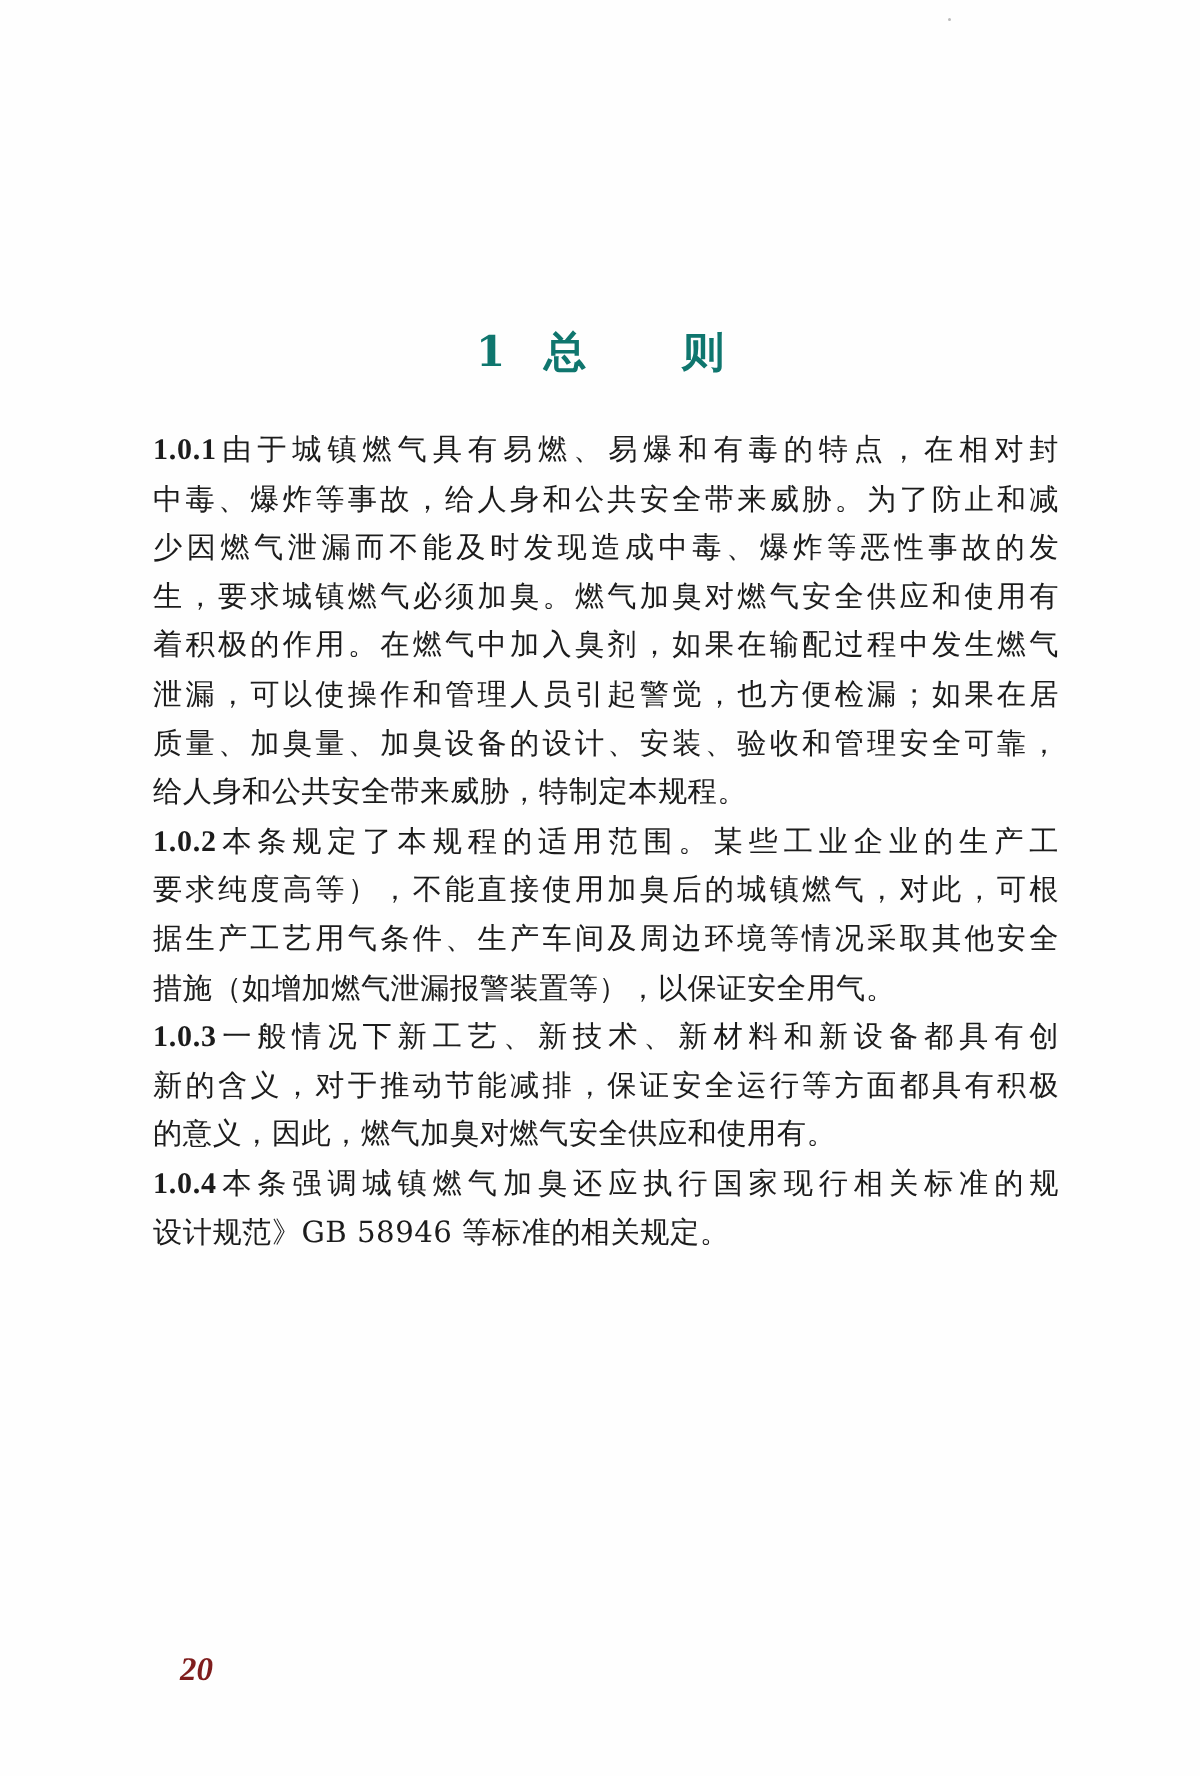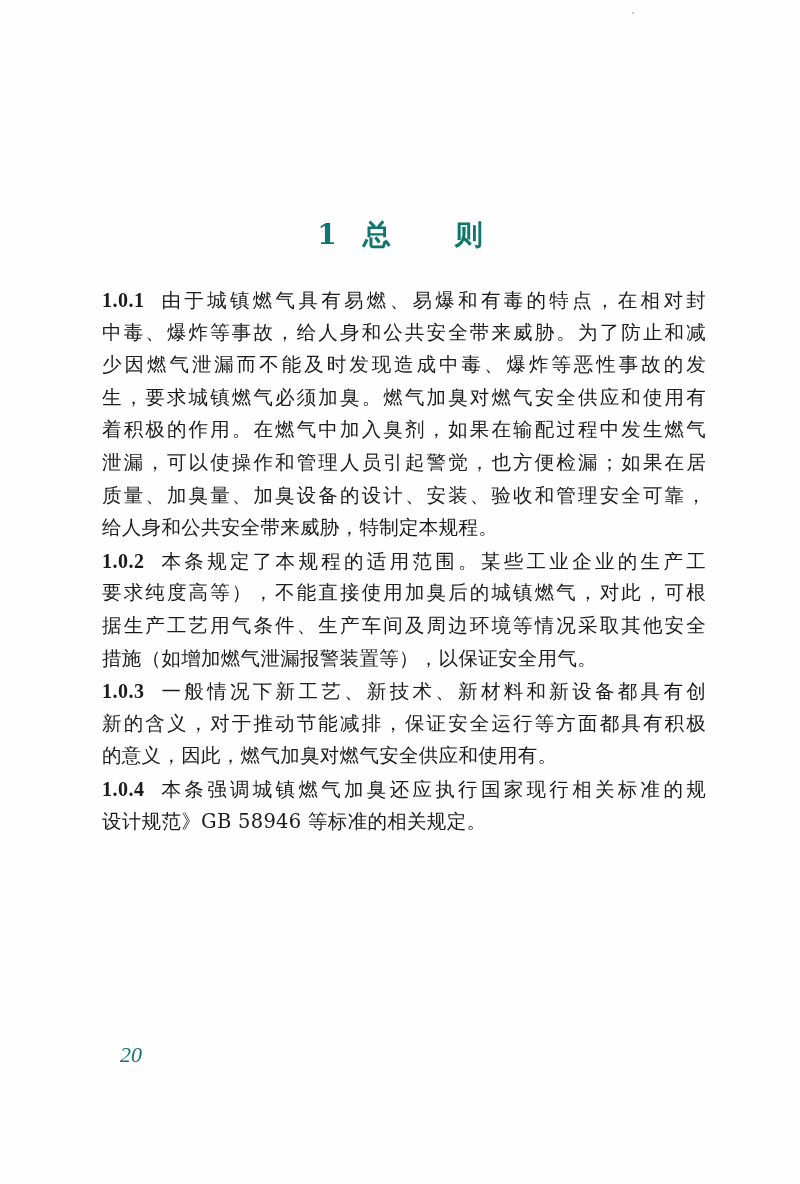--- a/index.html
+++ b/index.html
@@ -53,31 +53,31 @@
       text-align-last: justify;
       letter-spacing: 0.3px;
     }
     .line.last {
       text-align-last: left;
     }
     .clause-num {
       font-family: "Liberation Serif", "DejaVu Serif", serif;
       font-weight: bold;
       font-size: 20px;
-      margin-right: 14px;
       letter-spacing: 0.5px;
     }
     .page-number {
       position: absolute;
       left: 120px;
-      top: 1042px;
+      top: 1100px;
       font-family: "Liberation Serif", "DejaVu Serif", serif;
       font-style: italic;
       font-size: 22px;
-      color: #0f766e;
+      color: #7f1d1d;
+      font-weight: bold;
     }
     .speck {
       position: absolute;
       width: 2px; height: 2px;
       background: #bbb;
       border-radius: 1px;
     }
   </style>
 </head>
 <body>

